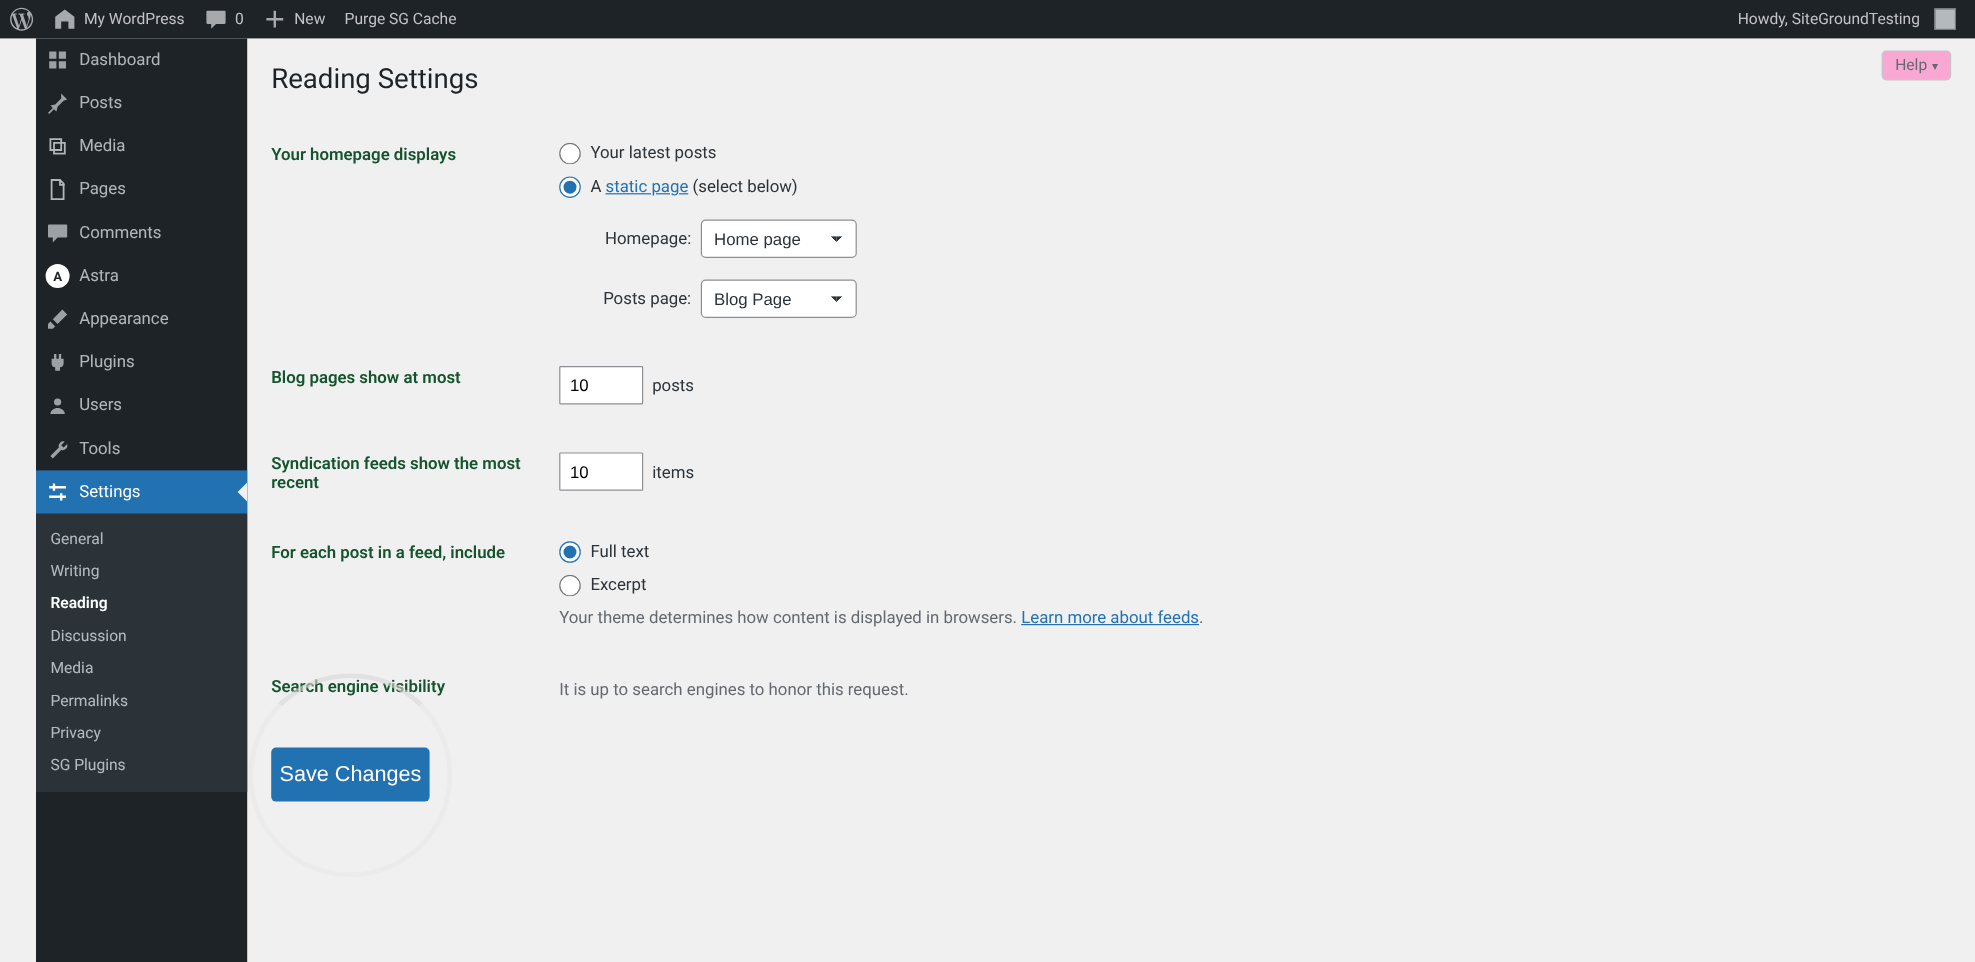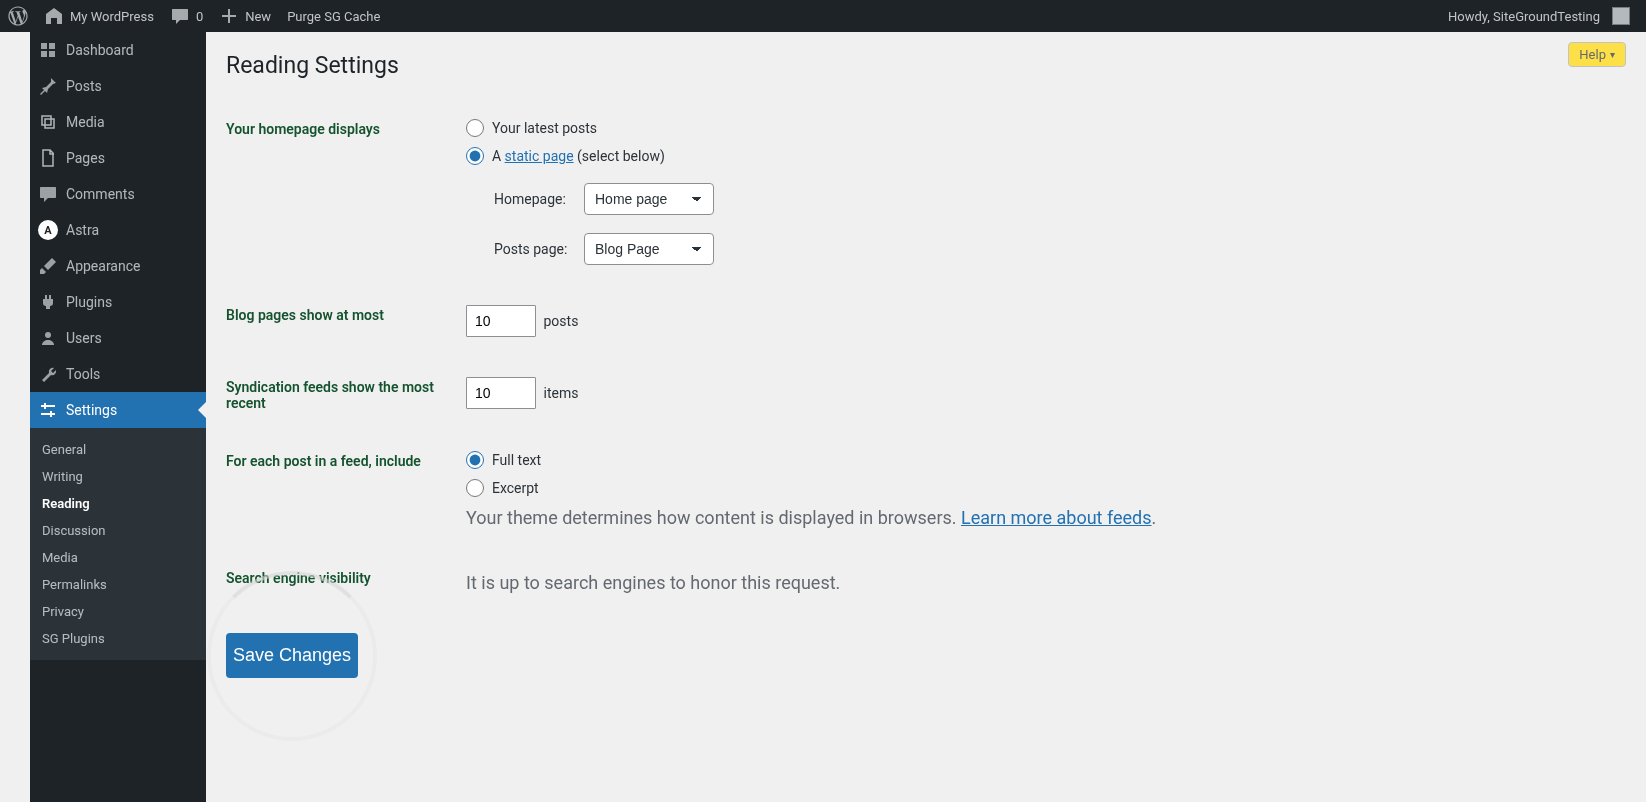--- a/index.html
+++ b/index.html
@@ -21,36 +21,36 @@
   .menu-item.current svg { fill: #fff; }
   .menu-item.current::after { content: ""; position: absolute; right: 0; top: 50%; transform: translateY(-50%); border: 8px solid transparent; border-right-color: #f0f0f1; }
   .submenu { background: #2c3338; padding: 8px 0; }
   .submenu-item { padding: 6px 12px; color: rgba(240,246,252,.7); cursor: pointer; font-size: 13px; }
   .submenu-item.current { color: #fff; font-weight: 600; }
   .astra-icon { width: 20px; height: 20px; background: #fff; border-radius: 50%; display:flex; align-items:center; justify-content:center; }
   .astra-icon::before { content:"A"; color:#1d2327; font-size:11px; font-weight:bold; }
   
   
   .content { flex: 1; padding: 0 20px 40px; position: relative; }
-  .help-btn { position: absolute; right: 20px; top: 10px; border: 1px solid #c3c4c7; background: #fde047; padding: 4px 10px; border-radius: 4px; cursor:pointer; font-size:13px; color:#646970; display:flex; align-items:center; gap:4px; }
+  .help-btn { position: absolute; right: 20px; top: 10px; border: 1px solid #c3c4c7; background: #f9a8d4; padding: 4px 10px; border-radius: 4px; cursor:pointer; font-size:13px; color:#646970; display:flex; align-items:center; gap:4px; }
   .help-btn::after { content:"▾"; font-size:10px; }
   h1 { font-size: 23px; font-weight: 400; padding: 20px 0 10px; color:#1d2327; }
   
   .form-table { width: 100%; margin-top: 10px; }
   .form-row { display: flex; align-items: flex-start; padding: 20px 0; }
   .form-row .th { width: 240px; font-weight: 600; font-size: 14px; color:#14532d; padding-top: 2px; }
   .form-row .td { flex: 1; font-size: 14px; color:#2c3338; }
   .radio-line, .check-line { display: flex; align-items: center; gap: 8px; margin-bottom: 10px; }
   input[type=radio], input[type=checkbox] { width: 18px; height: 18px; accent-color:#2271b1; }
   .link { color: #2271b1; text-decoration: underline; }
   .sub-select { margin-left: 28px; display:flex; align-items:center; gap:8px; margin-top: 18px; }
-  .sub-select label { text-align: left; }
+  .sub-select label { text-align: right; }
   select { height: 32px; padding: 0 28px 0 10px; border:1px solid #8c8f94; border-radius:4px; background:#fff; font-size:14px; color:#2c3338; appearance:none; background-image: linear-gradient(45deg, transparent 50%, #2c3338 50%), linear-gradient(135deg, #2c3338 50%, transparent 50%); background-position: calc(100% - 16px) 13px, calc(100% - 11px) 13px; background-size: 5px 5px; background-repeat:no-repeat; min-width: 130px;}
   .small-input { width: 70px; height: 32px; border:1px solid #8c8f94; border-radius:1px; padding: 0 8px; font-size:14px; }
-  .desc { color: #646970; font-size: 18px; margin-top: 4px; }
+  .desc { color: #646970; font-size: 14px; margin-top: 4px; }
   
   .save-wrap { position: relative; display: inline-block; margin-top: 20px; }
   .save-btn { background: #2271b1; color: #fff; border: none; padding: 12px 7px; font-size: 18px; border-radius: 4px; cursor: pointer; position: relative; z-index: 2; }
   .highlight-ring { position: absolute; width: 170px; height: 170px; border: 4px solid #e8e8e8; border-top-color:#d8d8d8; border-radius: 50%; left: 50%; top: 50%; transform: translate(-50%, -50%); opacity: .6; z-index: 1;}
 </style>
 </head>
 <body>
 
 <div class="adminbar">
   <div class="adminbar-left">

